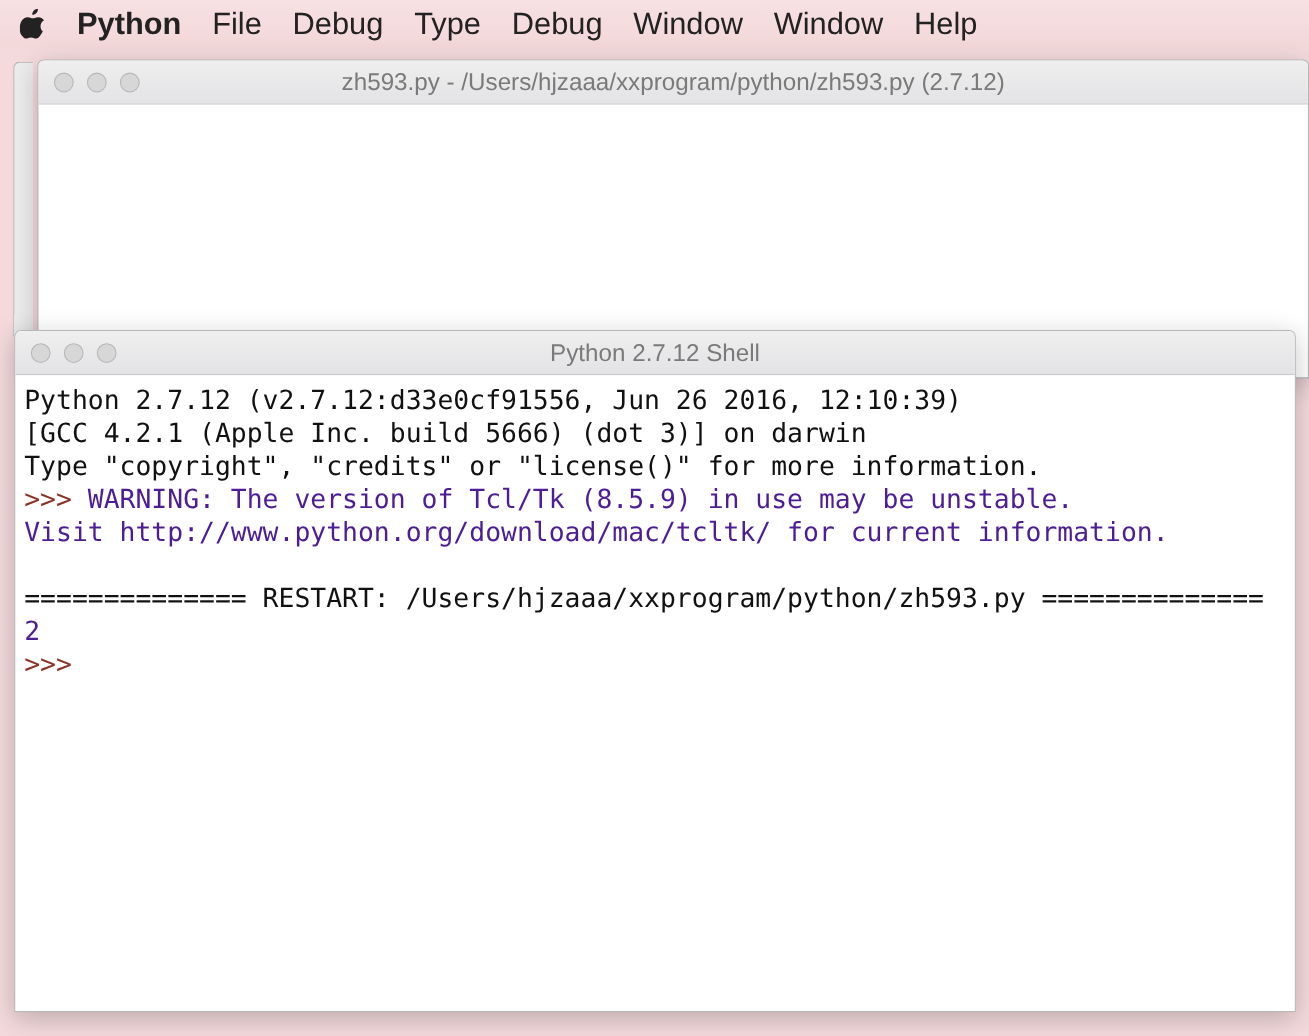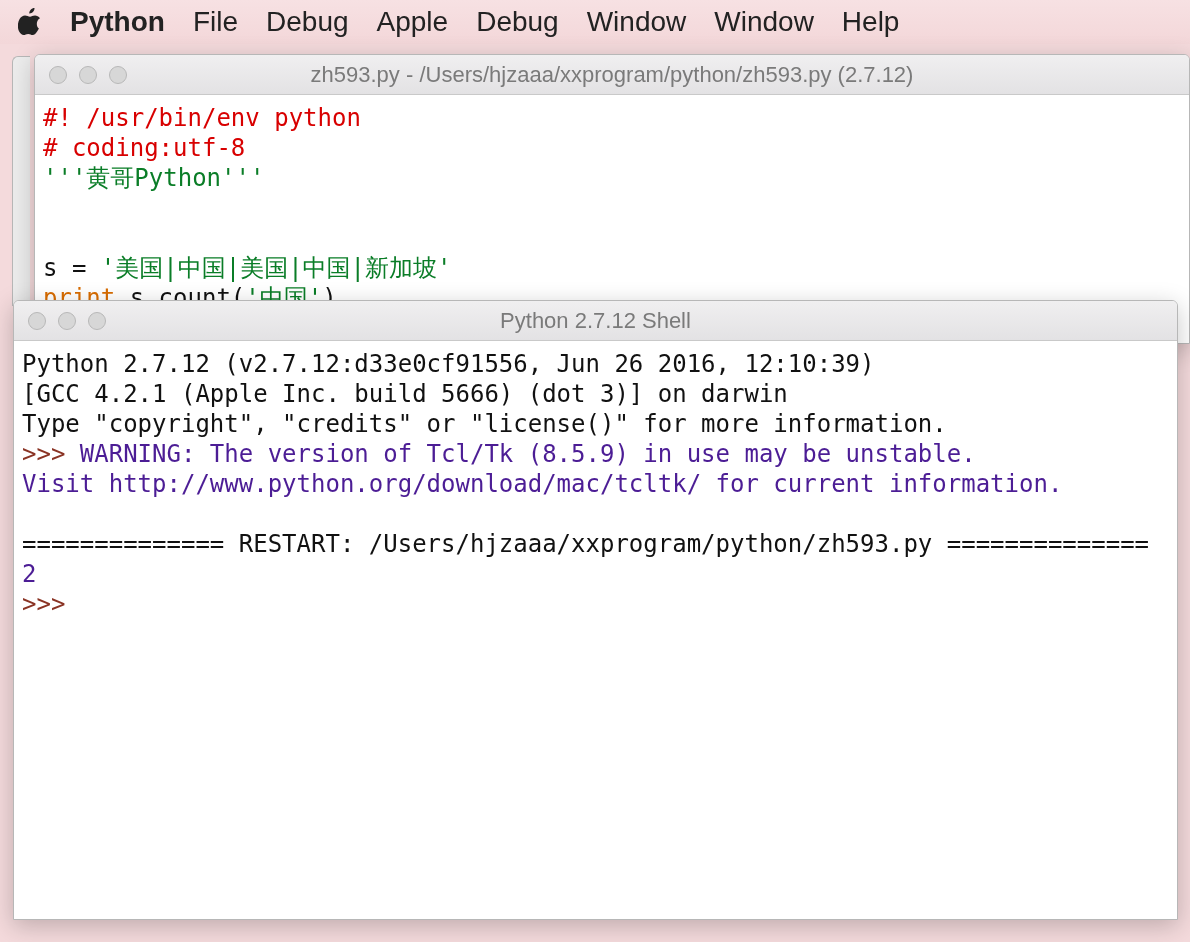--- a/index.html
+++ b/index.html
@@ -100,45 +100,38 @@
 
 <div class="menubar">
   <span class="apple-icon">
     <svg width="24" height="28" viewBox="0 0 24 28" fill="#222">
       <path d="M16.5 0c.1 1.4-.5 2.8-1.4 3.8-.9 1-2.4 1.8-3.8 1.7-.2-1.4.5-2.8 1.4-3.8C13.6.7 15.2 0 16.5 0zM20.9 20.4c-.6 1.3-1 1.9-1.8 3.1-1.1 1.6-2.6 3.6-4.5 3.6-1.7 0-2.1-1.1-4.4-1.1-2.3 0-2.8 1.1-4.5 1.1-1.9 0-3.3-1.8-4.4-3.4C-1 19.8-.3 14.1 1.6 11c1.3-2.1 3.4-3.4 5.4-3.4 2 0 3.3 1.1 5 1.1 1.6 0 2.6-1.1 5-1.1 1.8 0 3.7 1 5 2.7-4.4 2.4-3.7 8.7-1.1 10.1z"></path>
     </svg>
   </span>
   <span class="menu-item app-name">Python</span>
   <span class="menu-item">File</span>
   <span class="menu-item">Debug</span>
-  <span class="menu-item">Apple</span>
+  <span class="menu-item">Type</span>
   <span class="menu-item">Debug</span>
   <span class="menu-item">Window</span>
   <span class="menu-item">Window</span>
   <span class="menu-item">Help</span>
 </div>
 
 <div class="hidden-behind"></div>
 
 <div class="window w-editor">
   <div class="titlebar">
     <div class="traffic">
       <div class="tl"></div>
       <div class="tl"></div>
       <div class="tl"></div>
     </div>
     <div class="titletext">zh593.py - /Users/hjzaaa/xxprogram/python/zh593.py (2.7.12)</div>
   </div>
-  <div class="editor"><span class="c-red">#! /usr/bin/env python</span>
-<span class="c-red"># coding:utf-8</span>
-<span class="c-green">'''黄哥Python'''</span>
-
-
-<span>s = </span><span class="c-green">'美国|中国|美国|中国|新加坡'</span>
-<span class="c-orange">print</span><span> s.count(</span><span class="c-green">'中国'</span><span>)</span></div>
 </div>
 
 <div class="window w-shell">
   <div class="titlebar">
     <div class="traffic">
       <div class="tl"></div>
       <div class="tl"></div>
       <div class="tl"></div>
     </div>
     <div class="titletext">Python 2.7.12 Shell</div>

